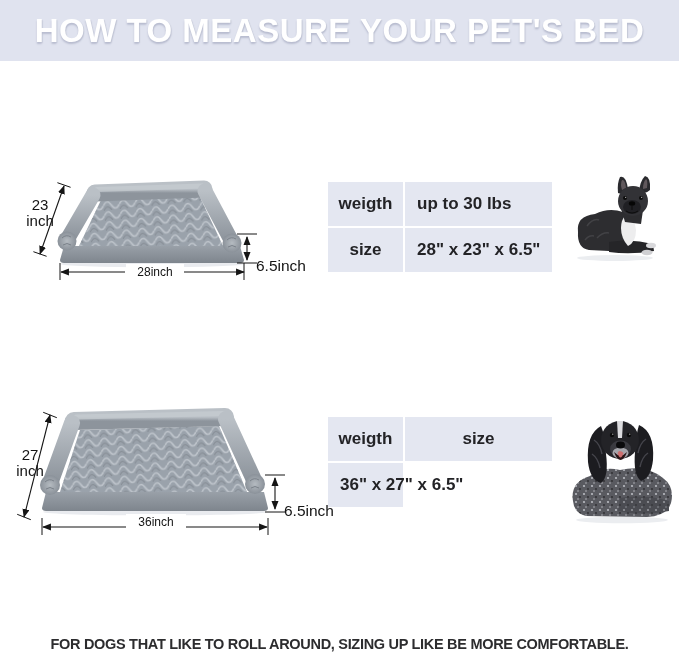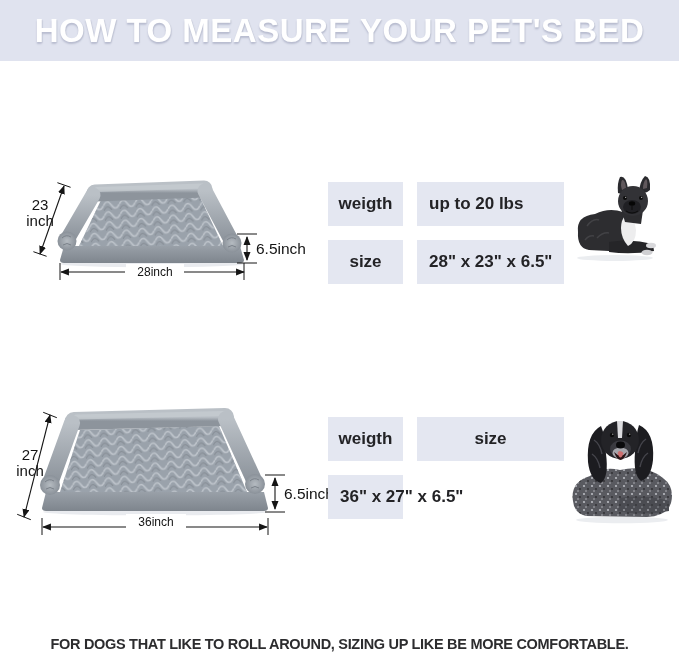--- a/index.html
+++ b/index.html
@@ -14,24 +14,24 @@
   .band h1{
     margin:0;font-size:33px;font-weight:bold;color:#ffffff;letter-spacing:.5px;
     text-shadow:0 2px 2px #b9bdd0, 1px 1px 1px #c9cdda;white-space:nowrap;
   }
   .overlay{position:absolute;left:0;top:0;pointer-events:none;}
   .bed-img,.dog-img{position:absolute;}
   .dim-label{
     position:absolute;font-size:15px;line-height:16px;color:#141414;text-align:center;
   }
   .dim-label.width{font-size:12px;line-height:17px;background:#ffffff;padding:0 3px;}
-  .dim-label.height{font-size:15.5px;text-align:left;}
+  .dim-label.height{font-size:15.5px;text-align:left;margin-top:17px;}
   .spec-table{
     position:absolute;display:grid;grid-template-columns:75px 147px;
-    grid-auto-rows:44px;gap:14px;
+    grid-auto-rows:44px;gap:2px;
   }
   .spec-cell{
     background:#e4e7f1;display:flex;align-items:center;
     font-weight:bold;font-size:17px;color:#232326;white-space:nowrap;
   }
   .spec-cell.lbl{justify-content:center;}
   .spec-cell.val{padding-left:12px;}
   .footer-note{
     position:absolute;left:0;top:636px;width:679px;text-align:center;
     font-size:14.5px;font-weight:bold;color:#2c2c2e;letter-spacing:-0.3px;white-space:nowrap;
@@ -150,21 +150,21 @@
 
   <div class="dim-label" style="left:8px;top:447px;width:44px">
     <div>27</div>
     <div>inch</div>
   </div>
   <div class="dim-label width" style="left:126px;top:514px;width:54px">36inch</div>
   <div class="dim-label height" style="left:284px;top:486px">6.5inch</div>
 
   <div class="spec-table" style="left:328px;top:182px">
     <div class="spec-cell lbl">weigth</div>
-    <div class="spec-cell val">up to 20 lbs</div>
+    <div class="spec-cell val">up to 30 lbs</div>
     <div class="spec-cell lbl">size</div>
     <div class="spec-cell val">28" x 23" x 6.5"</div>
   </div>
 
   <div class="spec-table" style="left:328px;top:417px">
     <div class="spec-cell lbl">weigth</div>
     <div class="spec-cell lbl">size</div>
     <div class="spec-cell val">36" x 27" x 6.5"</div>
   </div>
 

